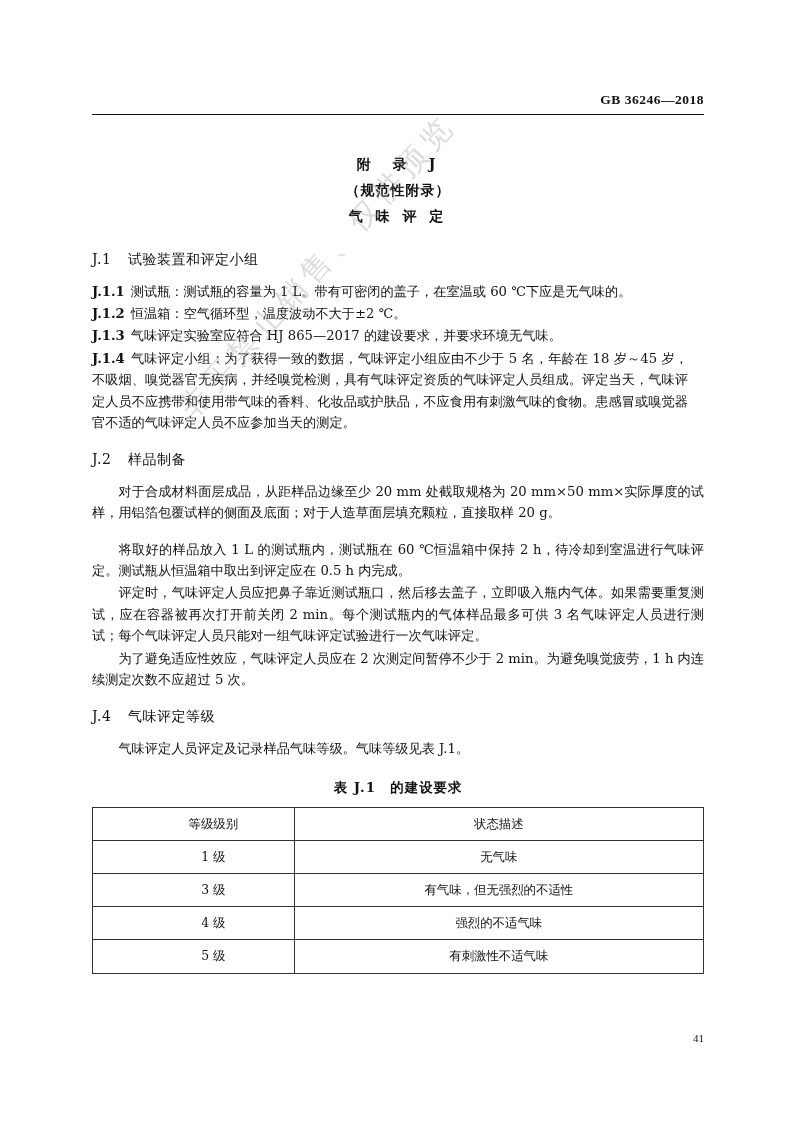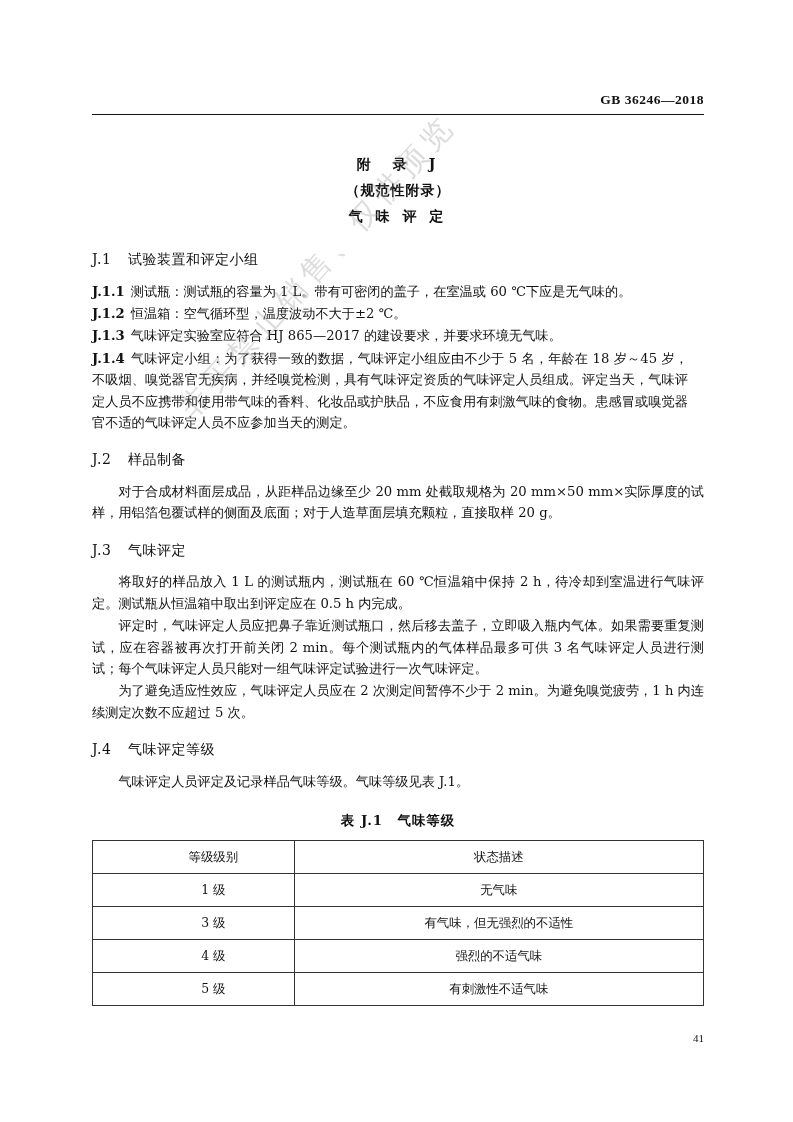--- a/index.html
+++ b/index.html
@@ -185,35 +185,32 @@
 
       <div class="gap"></div>
 
       <div class="sec-head">
         <span class="num">J.2</span><span>样品制备</span>
       </div>
       <p class="para">对于合成材料面层成品，从距样品边缘至少 20 mm 处截取规格为 20 mm×50 mm×实际厚度的试样，用铝箔包覆试样的侧面及底面；对于人造草面层填充颗粒，直接取样 20 g。</p>
 
       <div class="gap"></div>
 
-      <div class="sec-head">
-        <span class="num">J.3</span><span>气味评定</span>
-      </div>
       <p class="para">将取好的样品放入 1 L 的测试瓶内，测试瓶在 60 ℃恒温箱中保持 2 h，待冷却到室温进行气味评定。测试瓶从恒温箱中取出到评定应在 0.5 h 内完成。</p>
       <p class="para">评定时，气味评定人员应把鼻子靠近测试瓶口，然后移去盖子，立即吸入瓶内气体。如果需要重复测试，应在容器被再次打开前关闭 2 min。每个测试瓶内的气体样品最多可供 3 名气味评定人员进行测试；每个气味评定人员只能对一组气味评定试验进行一次气味评定。</p>
       <p class="para">为了避免适应性效应，气味评定人员应在 2 次测定间暂停不少于 2 min。为避免嗅觉疲劳，1 h 内连续测定次数不应超过 5 次。</p>
 
       <div class="gap"></div>
 
       <div class="sec-head">
         <span class="num">J.4</span><span>气味评定等级</span>
       </div>
       <p class="para">气味评定人员评定及记录样品气味等级。气味等级见表 J.1。</p>
 
-      <div class="table-caption">表 J.1　气味等级</div>
+      <div class="table-caption">表 J.1　的建设要求</div>
 
       <table class="odor">
         <thead>
           <tr>
             <th class="col-a">等级级别</th>
             <th>状态描述</th>
           </tr>
         </thead>
         <tbody>
           <tr>

